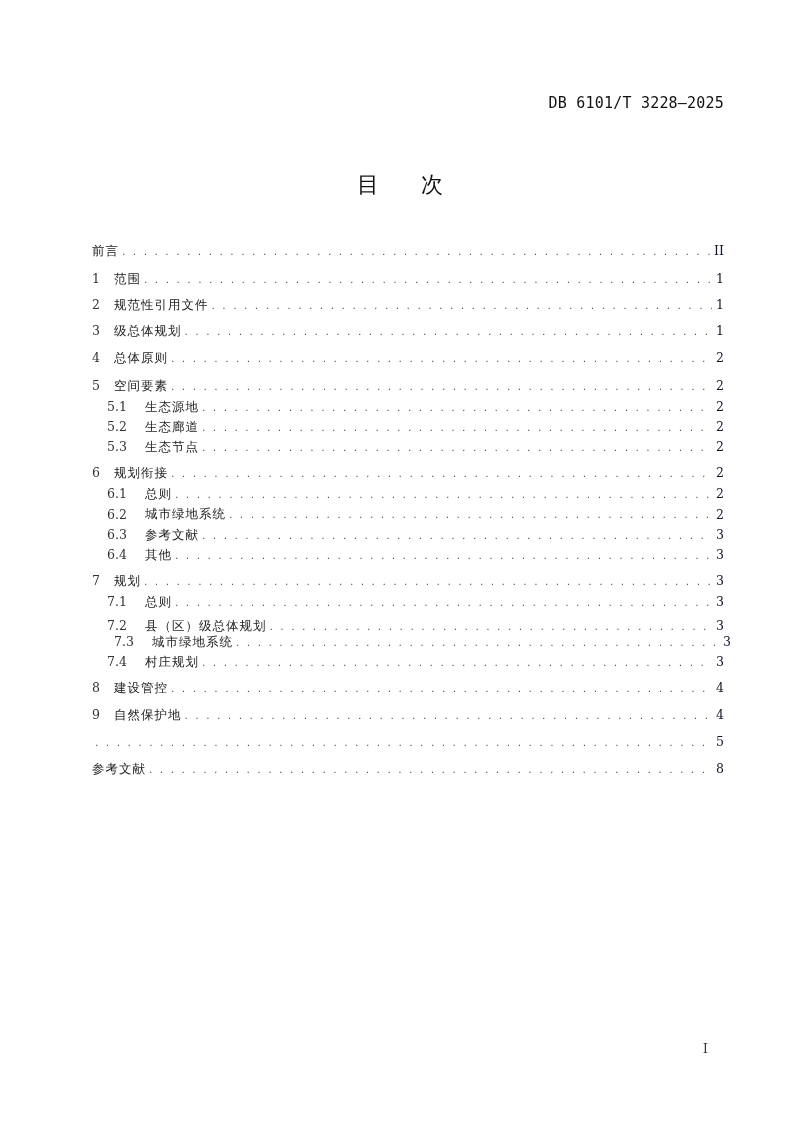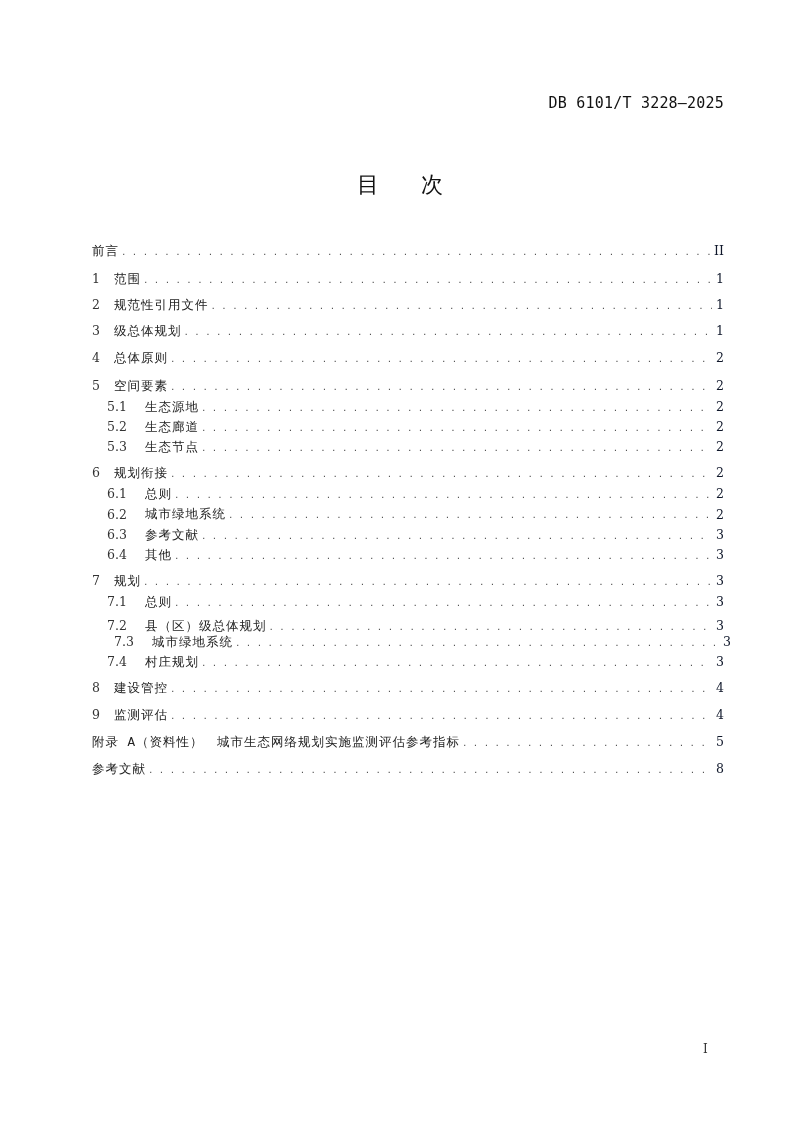--- a/index.html
+++ b/index.html
@@ -148,26 +148,25 @@
       <span class="page">3</span>
     </div>
     <div class="toc-row" style="top: 679px;">
       <span class="num">8</span>
       <span class="label">建设管控</span>
       <span class="leader"></span>
       <span class="page">4</span>
     </div>
     <div class="toc-row" style="top: 706px;">
       <span class="num">9</span>
-      <span class="label">监测评估</span>
+      <span class="label">自然保护地</span>
       <span class="leader"></span>
       <span class="page">4</span>
     </div>
     <div class="toc-row" style="top: 733px;">
-      <span class="label">附录 A（资料性）　城市生态网络规划实施监测评估参考指标</span>
       <span class="leader"></span>
       <span class="page">5</span>
     </div>
     <div class="toc-row" style="top: 760px;">
       <span class="label">参考文献</span>
       <span class="leader"></span>
       <span class="page">8</span>
     </div>
   </div>
 

